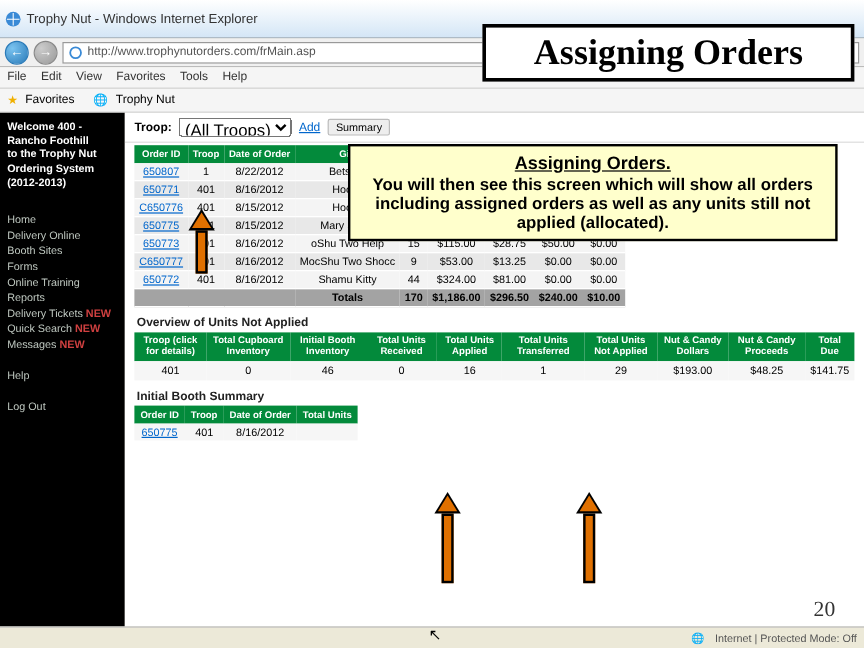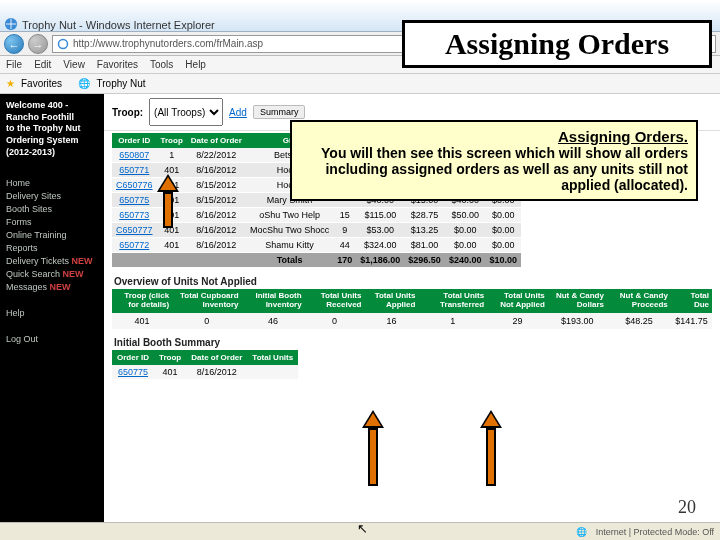--- a/index.html
+++ b/index.html
@@ -1,58 +1,58 @@
 <!DOCTYPE html>
 <html><head>
 <meta charset="utf-8">
 <style>
 *{box-sizing:border-box;margin:0;padding:0;font-family:Tahoma,Arial,sans-serif}
 body{width:720px;height:540px;background:#ece9d8;font-size:11px;overflow:hidden;position:relative}
-.titlebar{height:32px;background:linear-gradient(#fff,#d4e6f6);display:flex;align-items:flex-end;padding:0 4px;border-bottom:1px solid #a0b0c0}
+.titlebar{height:32px;background:linear-gradient(#fff,#d4e6f6);display:flex;align-items:center;padding:0 4px;border-bottom:1px solid #a0b0c0}
 .titlebar .icon{width:14px;height:14px;margin-right:4px}
 .titlebar .t{font-size:11px;color:#333}
 .addr{height:24px;background:#f0f0f0;display:flex;align-items:center;border-bottom:1px solid #bbb;padding:0 4px;gap:4px}
 .navbtn{width:20px;height:20px;border-radius:10px;background:radial-gradient(circle at 30% 30%,#7ac3f0,#2a7ab8);border:1px solid #2a7ab8;display:flex;align-items:center;justify-content:center;color:#fff;font-size:11px}
 .urlbox{flex:1;background:#fff;border:1px solid #999;height:18px;display:flex;align-items:center;padding:0 4px;font-size:10px;color:#555}
 .menu{height:18px;background:#f5f5f5;display:flex;gap:12px;padding:0 6px;align-items:center;border-bottom:1px solid #ccc;font-size:10px;color:#333}
 .fav{height:20px;background:#f5f5f5;display:flex;align-items:center;gap:6px;padding:0 6px;border-bottom:1px solid #ccc;font-size:10px}
 .fav .star{color:#f0b000}
 .content{display:flex;height:calc(540px - 82px - 18px);position:relative}
 .sidebar{width:104px;background:#000;color:#ccc;font-size:9px;padding:6px}
 .sidebar .welcome{color:#fff;font-weight:bold;margin-bottom:20px;line-height:1.3}
 .sidebar a{display:block;color:#bfc8c0;text-decoration:none;margin:3px 0;font-size:9px}
 .sidebar .new{color:#d04040;font-weight:bold}
 .main{flex:1;background:#fff;position:relative;overflow:hidden}
 .toprow{background:#333;color:#fff;padding:4px 8px;display:flex;align-items:center;gap:6px;font-size:10px}
 .toprow .lbl{font-weight:bold}
 .toprow select{font-size:10px;height:16px}
 .toprow .views{margin-left:auto;color:#ccc;font-size:9px}
 .toprow .views span{margin:0 3px;text-decoration:underline;cursor:pointer}
 .trooprow{padding:4px 8px;display:flex;align-items:center;gap:6px;font-size:10px;border-bottom:1px solid #ddd}
-.trooprow select{font-size:10px;height:28px}
+.trooprow select{font-size:14px;height:16px}
 .trooprow .tab{background:#eee;border:1px solid #bbb;padding:1px 6px;font-size:9px;border-radius:2px}
 table{border-collapse:collapse;font-size:9px}
 .orders{margin:2px 8px}
 .orders th{background:#038a3b;color:#fff;padding:3px 4px;text-align:center;font-size:8px;font-weight:bold}
 .orders td{background:#e8e8e8;padding:2px 4px;text-align:center;border-bottom:1px solid #fff}
 .orders tr:nth-child(even) td{background:#f4f4f4}
 .orders tr:last-child td{background:#a3a3a3;font-weight:bold}
 .secthead{font-weight:bold;font-size:10px;margin:8px 10px 2px;color:#222}
 .nap{margin:2px 8px;width:calc(100% - 16px)}
-.nap th{background:#038a3b;color:#fff;padding:3px 3px;text-align:right;font-size:8px;font-weight:bold;line-height:1.1}
+.nap th{background:#038a3b;color:#fff;padding:3px 3px;text-align:center;font-size:8px;font-weight:bold;line-height:1.1}
 .nap td{background:#f6f6f6;padding:3px 4px;text-align:center}
 .ibo{margin:2px 8px}
 .ibo th{background:#038a3b;color:#fff;padding:3px 5px;text-align:center;font-size:8px;font-weight:bold}
 .ibo td{background:#f6f6f6;padding:2px 5px;text-align:center}
 .arrow{position:absolute;width:18px}
 .arrow .shaft{width:10px;background:#e07000;border:2px solid #000;margin:0 auto}
 .arrow .head{width:0;height:0;border-left:11px solid transparent;border-right:11px solid transparent;border-bottom:18px solid #000;margin-left:-2px;position:relative}
 .arrow .head:after{content:"";position:absolute;left:-8px;top:3px;width:0;height:0;border-left:8px solid transparent;border-right:8px solid transparent;border-bottom:13px solid #e07000}
 .callout-title{position:absolute;top:20px;right:8px;width:310px;background:#fff;border:3px solid #000;text-align:center;font-family:"Times New Roman",serif;font-weight:bold;font-size:30px;padding:4px 0;z-index:50}
-.callout-body{position:absolute;top:120px;left:290px;width:408px;background:#ffffcc;border:2px solid #000;padding:6px 8px;font-family:"Times New Roman",serif;font-size:14px;z-index:50;text-align:right}
+.callout-body{position:absolute;top:120px;left:290px;width:408px;background:#ffffcc;border:2px solid #000;padding:6px 8px;font-family:"Times New Roman",serif;font-size:14px;z-index:50;text-align:center}
 .callout-body .h{font-weight:bold;text-decoration:underline;font-size:15px}
 .callout-body .b{font-weight:bold}
 .pagenum{position:absolute;right:24px;bottom:22px;font-family:"Times New Roman",serif;font-size:18px;color:#333;z-index:40}
 .status{position:absolute;bottom:0;left:0;right:0;height:18px;background:#ece9d8;border-top:1px solid #bbb;display:flex;align-items:center;font-size:9px;color:#555;padding:0 6px}
 .status .r{margin-left:auto;display:flex;gap:8px;align-items:center}
 .cursor{position:absolute;left:253px;top:427px;font-size:13px;color:#000;z-index:30}
 </style>
 </head>
 <body>
 
@@ -91,21 +91,21 @@
   <span>Trophy Nut</span>
 </div>
 
 <div class="content">
   <div class="sidebar">
     <div class="welcome">
       <span>Welcome 400 - Rancho Foothill</span><br>
       <span>to the Trophy Nut Ordering System (2012-2013)</span>
     </div>
     <a>Home</a>
-    <a>Delivery Sites</a>
+    <a>Delivery Online</a>
     <a>Booth Sites</a>
     <a>Forms</a>
     <a>Online Training</a>
     <a>Reports</a>
     <a><span>Delivery Tickets</span> <span class="new">NEW</span></a>
     <a><span>Quick Search</span> <span class="new">NEW</span></a>
     <a><span>Messages</span> <span class="new">NEW</span></a>
     <br>
     <a>Help</a>
     <br>

